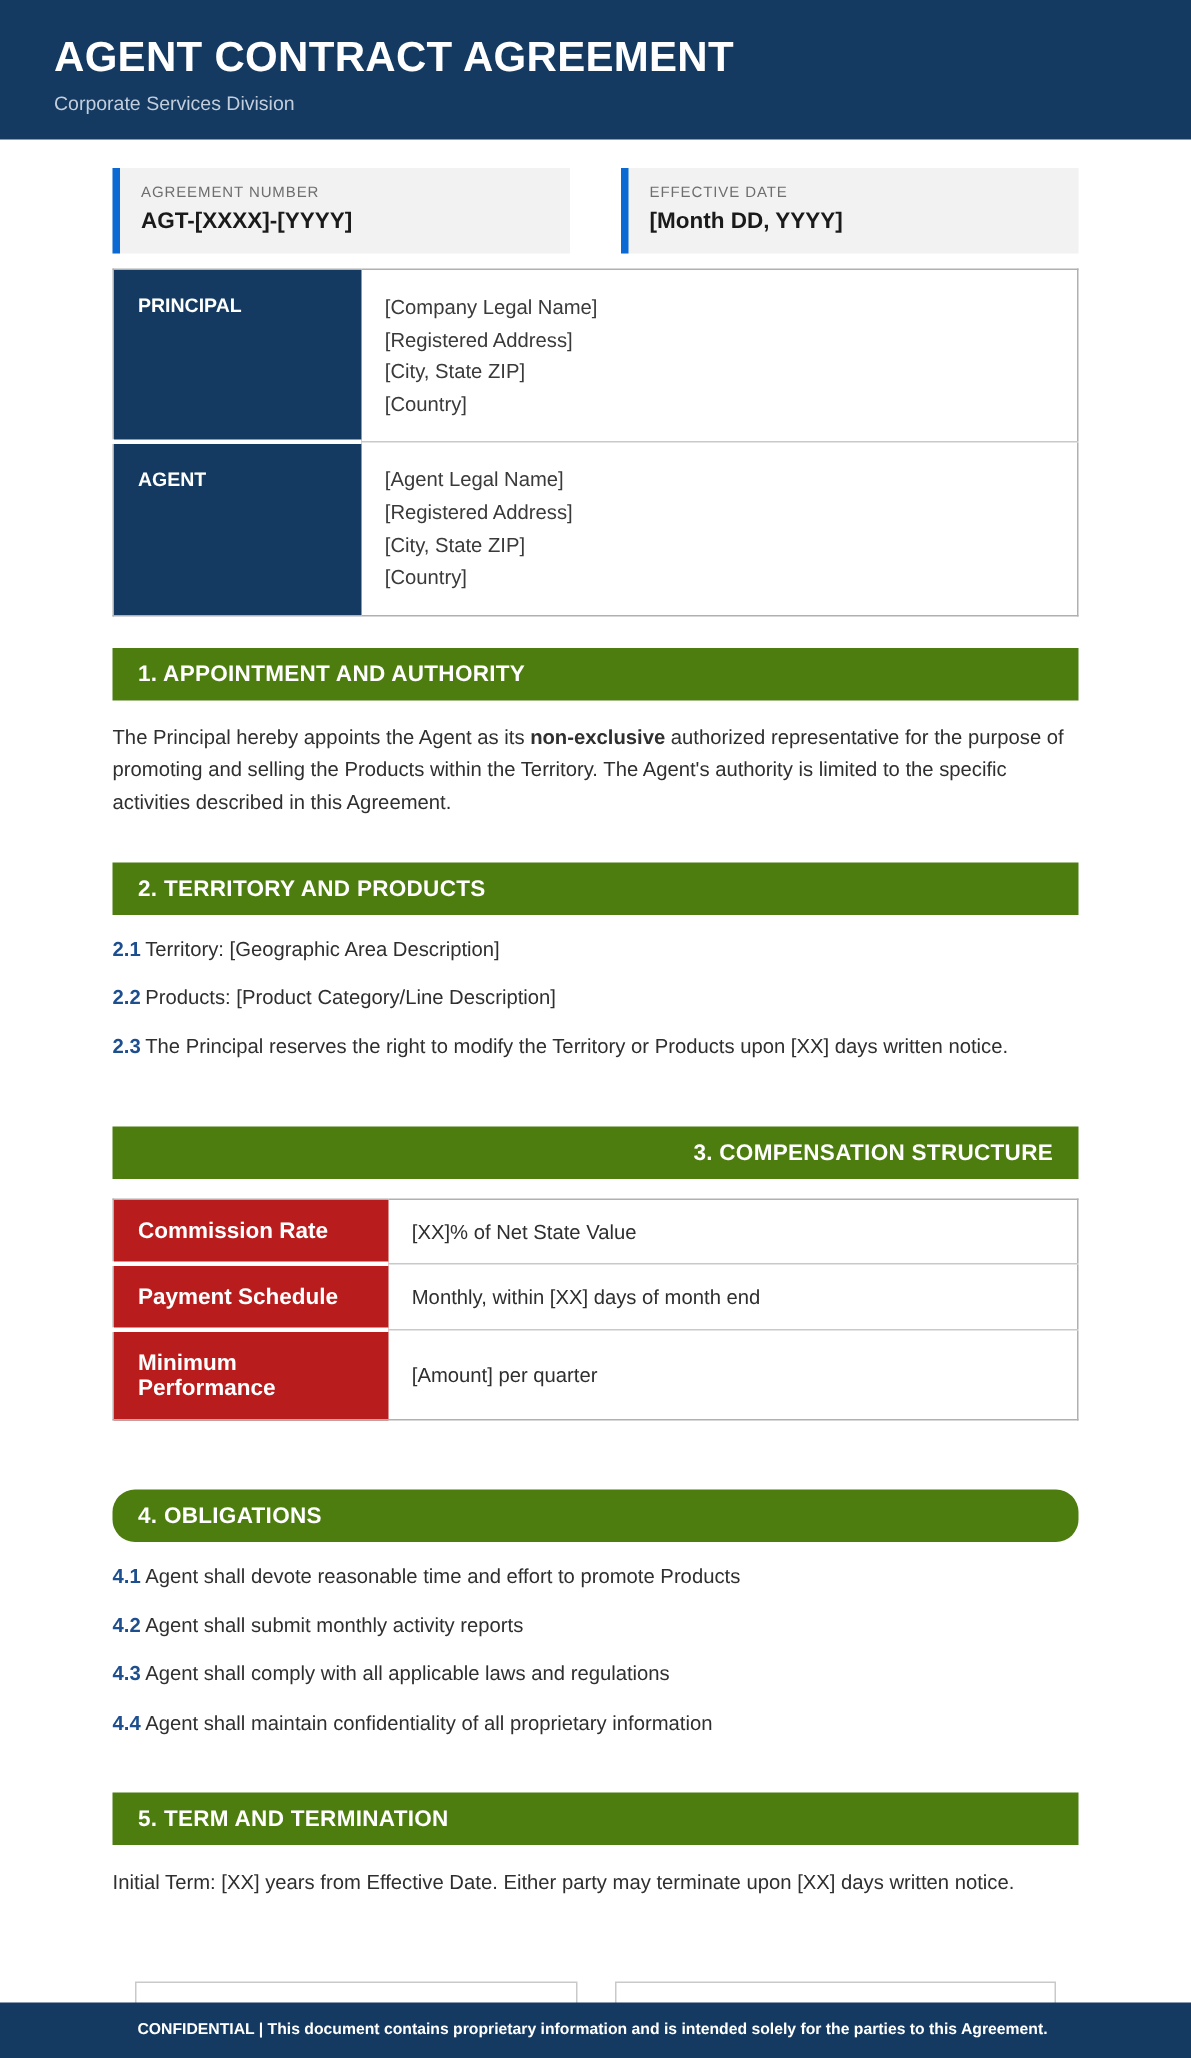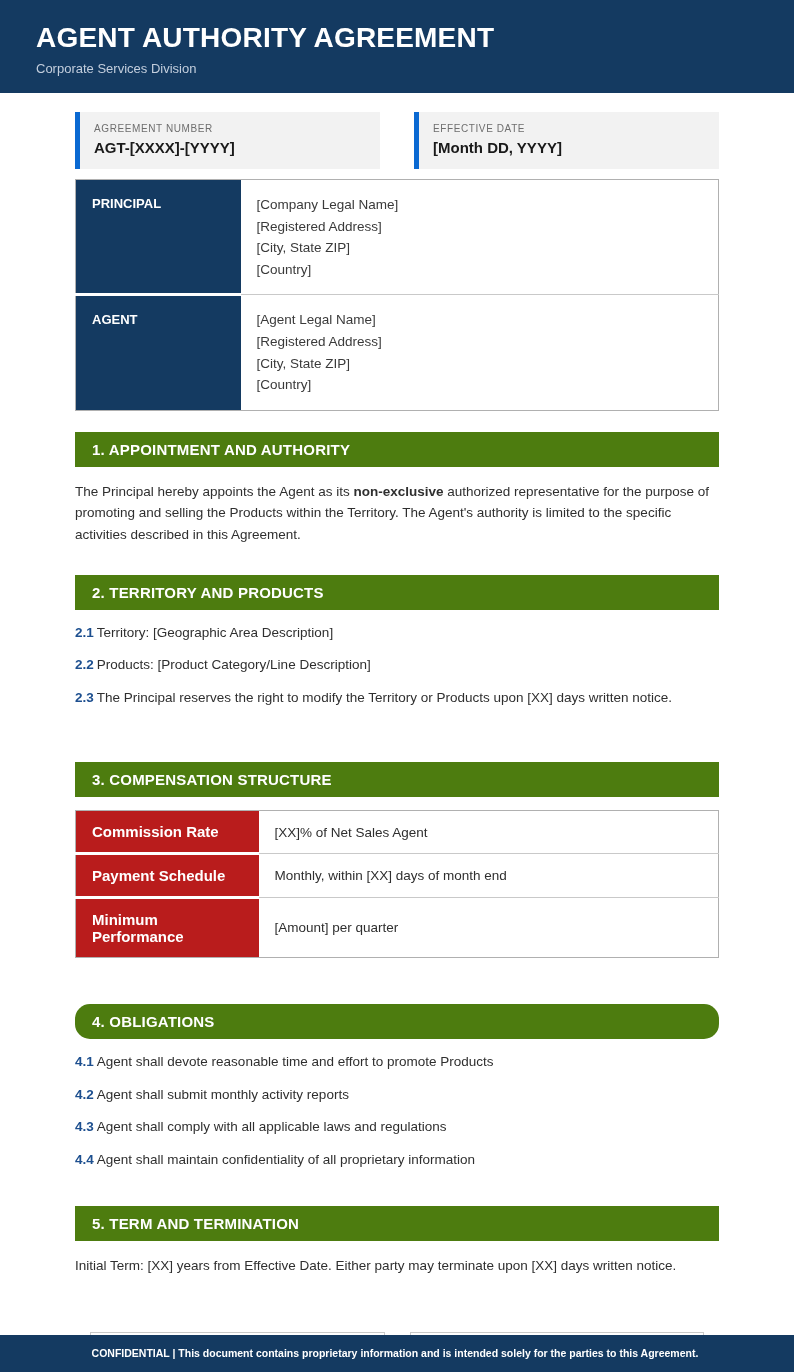--- a/index.html
+++ b/index.html
@@ -52,21 +52,21 @@
   .parties-table tr:last-child .party-details { border-bottom:none; }
 
   .section-banner {
     background:#4d7c0f; color:#ffffff;
     font-weight:bold; font-size:15px;
     padding:9px 17px;
     letter-spacing:0.2px;
   }
   .mt-s1 { margin-top:21px; }
   .mt-s2 { margin-top:29px; }
-  .mt-s3 { margin-top:55px; }
+  .mt-s3 { margin-top:44px;text-align:right; }
   .mt-s4 { margin-top:46px;border-radius:15px; }
   .mt-s5 { margin-top:37px; }
 
   .body-para { font-size:13.5px; line-height:1.6; color:#2f2f2f; margin-top:14px; }
   .clause { font-size:13.5px; color:#2f2f2f; margin-top:13px; line-height:1.45; }
   .clause-num { font-weight:bold; color:#1d4f8f; margin-right:3px; }
 
   .comp-table { margin-top:13px; border:1px solid #b0b0b0; }
   .comp-label {
     width:183px; background:#b91c1c; color:#ffffff;
@@ -102,21 +102,21 @@
     background:#143a61; color:#ffffff;
     text-align:center;
     font-size:10.5px; font-weight:bold;
     padding:12px 14px 13px 10px;
   }
 </style>
 </head>
 <body>
 
 <div class="doc-header">
-  <div class="doc-title">AGENT AUTHORITY AGREEMENT</div>
+  <div class="doc-title">AGENT CONTRACT AGREEMENT</div>
   <div class="doc-subtitle">Corporate Services Division</div>
 </div>
 
 <div class="content">
 
   <div class="meta-row">
     <div class="meta-box">
       <div class="meta-label">AGREEMENT NUMBER</div>
       <div class="meta-value">AGT-[XXXX]-[YYYY]</div>
     </div>
@@ -155,21 +155,21 @@
   <div class="section-banner mt-s2">2. TERRITORY AND PRODUCTS</div>
   <div class="clause"><span class="clause-num">2.1</span><span>Territory: [Geographic Area Description]</span></div>
   <div class="clause"><span class="clause-num">2.2</span><span>Products: [Product Category/Line Description]</span></div>
   <div class="clause"><span class="clause-num">2.3</span><span>The Principal reserves the right to modify the Territory or Products upon [XX] days written notice.</span></div>
 
   <div class="section-banner mt-s3">3. COMPENSATION STRUCTURE</div>
   <table class="comp-table">
     <tbody>
         <tr>
       <td class="comp-label">Commission Rate</td>
-      <td class="comp-value">[XX]% of Net Sales Agent</td>
+      <td class="comp-value">[XX]% of Net State Value</td>
     </tr>
     <tr>
       <td class="comp-label">Payment Schedule</td>
       <td class="comp-value">Monthly, within [XX] days of month end</td>
     </tr>
     <tr>
       <td class="comp-label">Minimum Performance</td>
       <td class="comp-value">[Amount] per quarter</td>
     </tr>
   </tbody>

